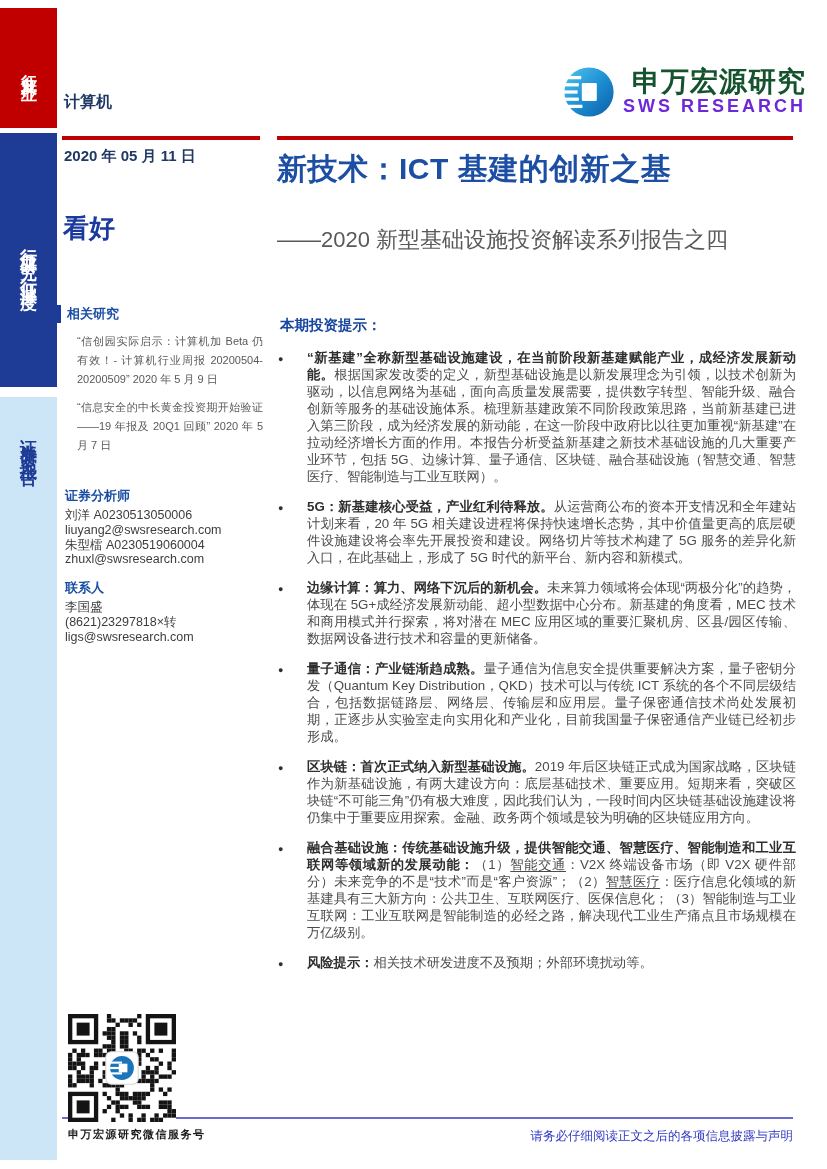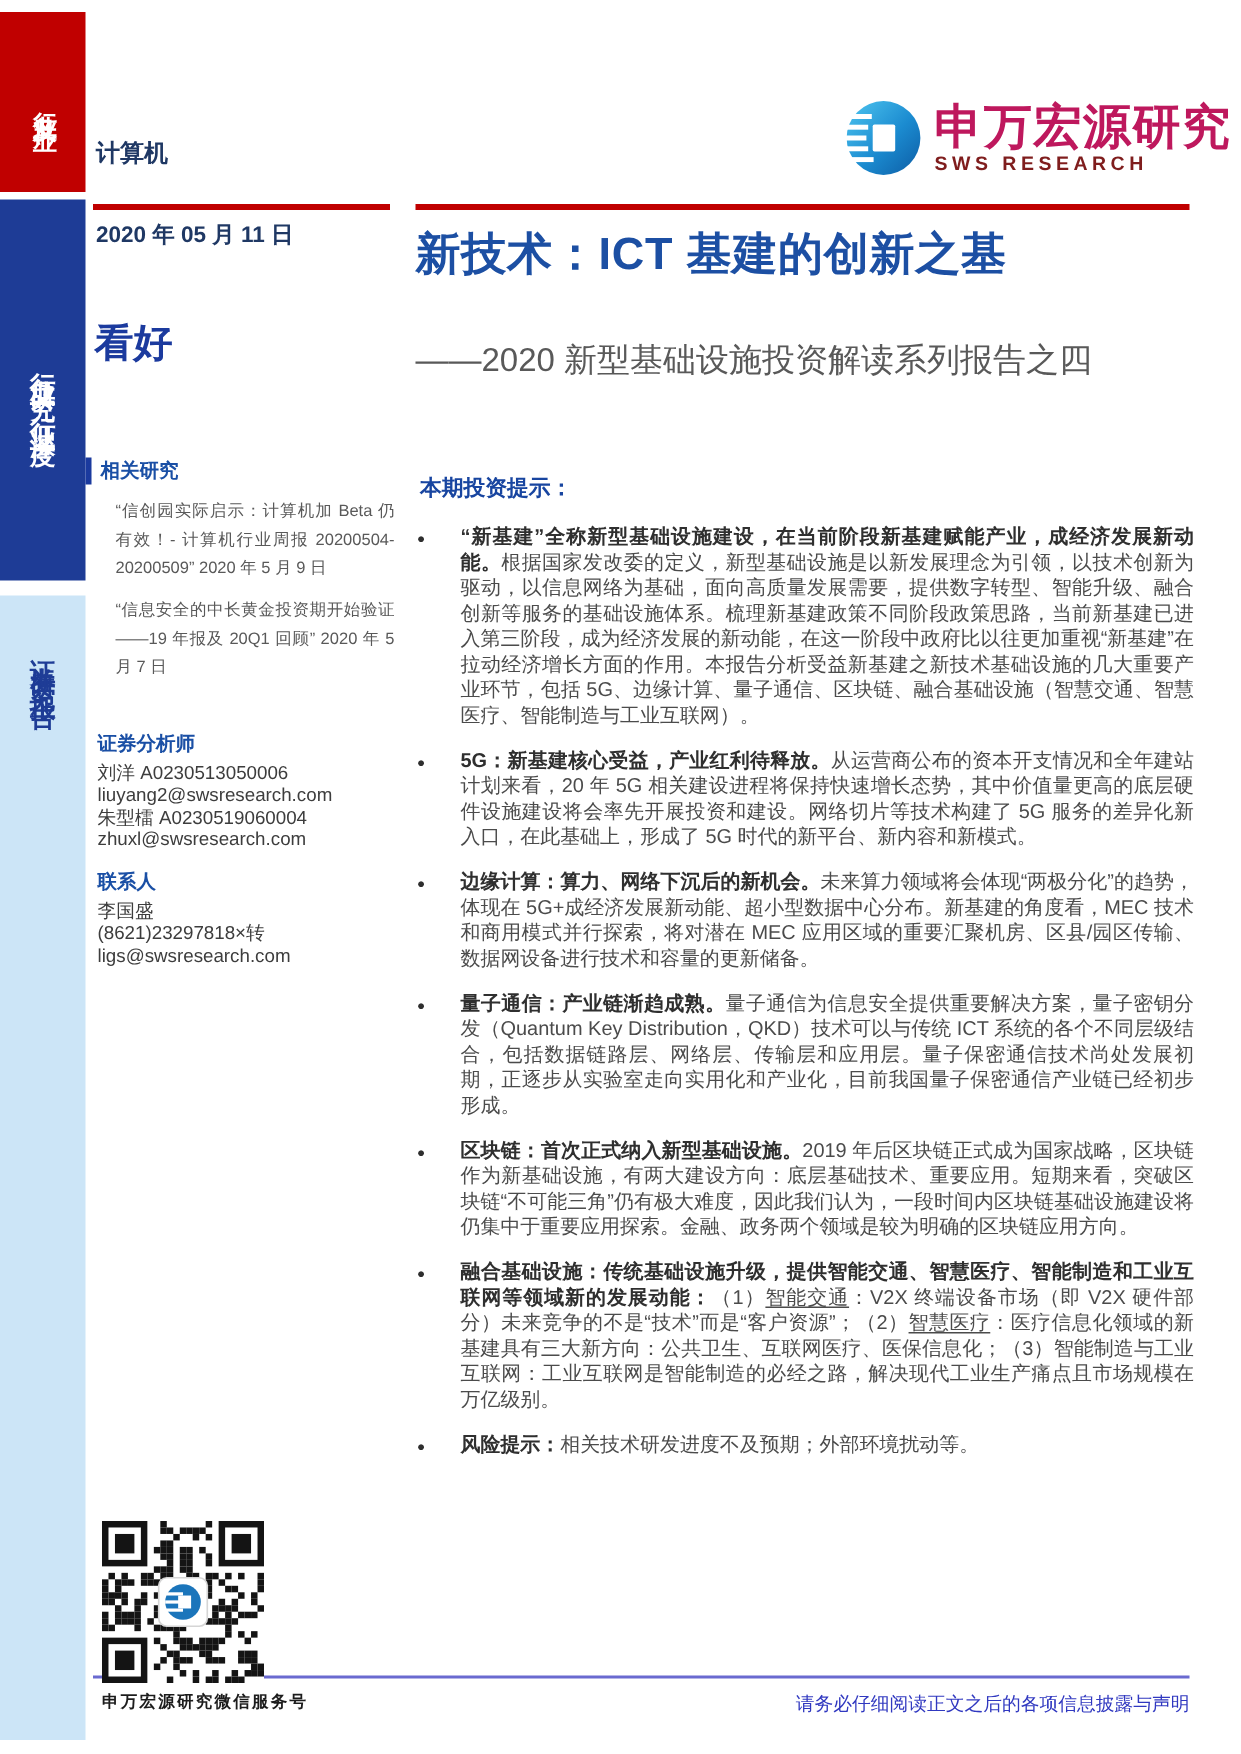--- a/index.html
+++ b/index.html
@@ -13,22 +13,22 @@
   .band-navy{top:133px;height:254px;background:var(--band-navy);align-items:center;}
   .band-light{top:397px;height:763px;background:var(--band-light);align-items:flex-start;}
   .vtext{writing-mode:vertical-rl;font-weight:bold;}
   .band-red .vtext{color:#fff;font-size:16px;letter-spacing:3px;}
   .band-navy .vtext{color:#fff;font-size:17px;letter-spacing:5px;}
   .band-light .vtext{color:var(--band-navy);font-size:17px;letter-spacing:6px;padding-top:28px;}
   
   .industry{position:absolute;left:64px;top:92px;font-size:16px;font-weight:bold;color:var(--navy);}
   .logo{position:absolute;left:556px;top:62px;display:flex;align-items:center;gap:7px;}
   .logo-globe{width:60px;height:60px;}
-  .logo-cn{font-size:32px;font-weight:bold;color:#be185d;letter-spacing:1px;line-height:1.05;text-align:right;}
-  .logo-en{font-size:13px;font-weight:bold;color:#7f1d1d;letter-spacing:3px;}
+  .logo-cn{font-size:28px;font-weight:bold;color:#14532d;letter-spacing:1px;line-height:1.05;text-align:right;}
+  .logo-en{font-size:18px;font-weight:bold;color:#6d28d9;letter-spacing:3px;}
   .rule{position:absolute;top:136px;height:4px;background:var(--red);}
   .rule-left{left:62px;width:198px;}
   .rule-right{left:277px;width:516px;}
   .date{position:absolute;left:64px;top:147px;font-size:15px;font-weight:bold;color:var(--navy);}
   .title{position:absolute;left:277px;top:149px;width:525px;font-size:30px;font-weight:bold;color:var(--title-blue);letter-spacing:.5px;}
   .rating{position:absolute;left:63px;top:211px;font-size:26px;font-weight:bold;color:var(--royal);}
   .subtitle{position:absolute;left:277px;top:225px;width:520px;font-size:22px;color:var(--gray-text);}
   
   .related{position:absolute;left:57px;top:305px;width:206px;}
   .side-h{font-size:13px;font-weight:bold;color:var(--header-blue);}

